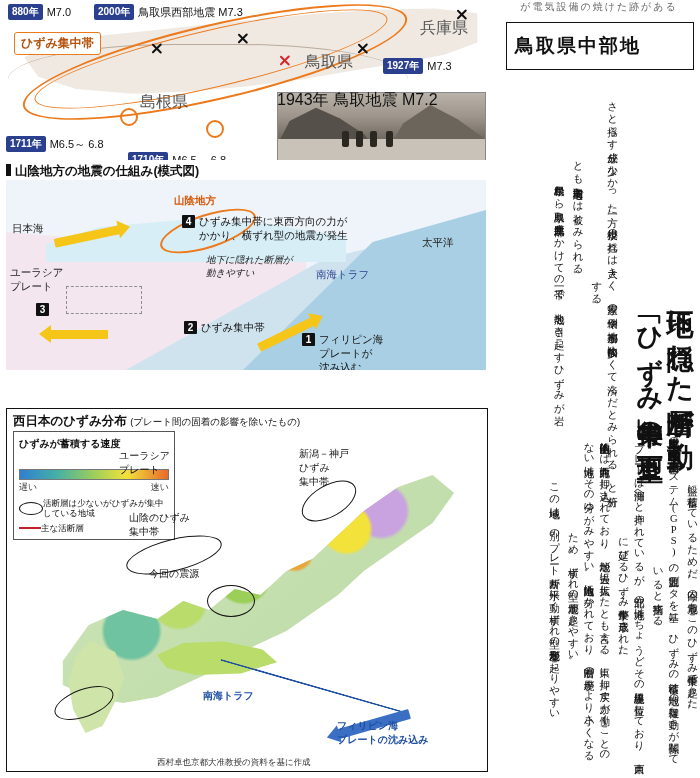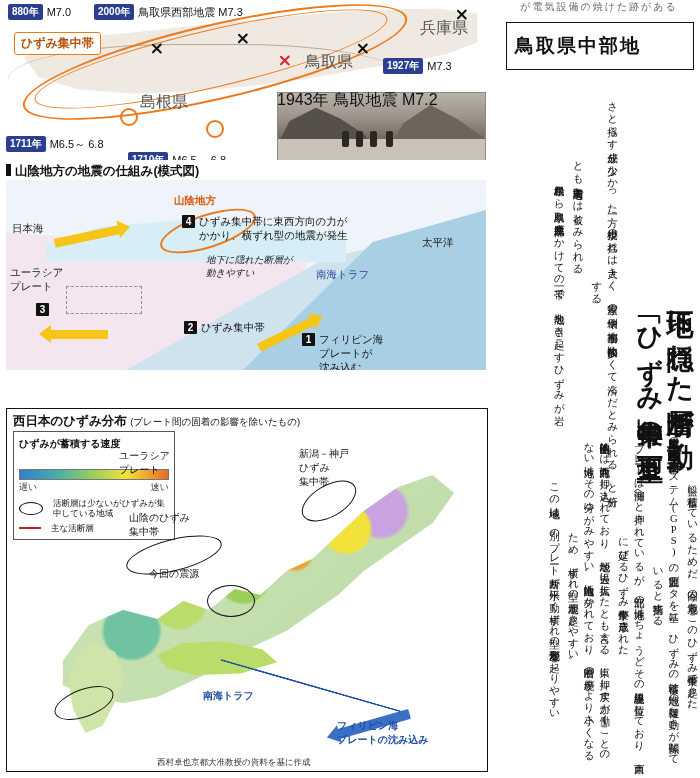--- a/index.html
+++ b/index.html
@@ -150,21 +150,21 @@
   .legend{
     position:absolute;left:6px;top:22px;width:150px;
     border:1px solid #555;background:#fff;padding:4px 5px;font-size:9.5px;line-height:1.5;
   }
   .legend .lt{font-weight:bold;font-size:10px;margin-bottom:18px;}
   .grad{
     height:9px;background:linear-gradient(90deg,#2f7fd0 0%,#46b0a6 25%,#9ccf5a 50%,#f2e23a 72%,#e86a2a 100%);
     border:1px solid #777;margin:2px 0 1px 0;
   }
   .gradlbl{display:flex;justify-content:space-between;font-size:9px;color:#333;}
-  .leg-row{display:flex;align-items:center;gap:10px;margin-top:3px;}
+  .leg-row{display:flex;align-items:center;gap:0;margin-top:3px;}
   .leg-ell{width:22px;height:11px;border:1.6px solid #111;border-radius:50%;flex:none;}
   .leg-line{width:22px;height:0;border-top:2px solid #c2202a;flex:none;}
   .mapbody{position:absolute;left:0;top:18px;width:480px;height:344px;}
   .mapbody .japan{
     position:absolute;left:30px;top:18px;width:430px;height:300px;
     background:
       radial-gradient(circle at 72% 28%, #f2e23a 0 6%, transparent 7%),
       radial-gradient(circle at 60% 36%, #e8a63a 0 5%, transparent 6%),
       radial-gradient(circle at 48% 44%, #9ccf5a 0 9%, transparent 10%),
       radial-gradient(circle at 33% 52%, #b9dc6a 0 8%, transparent 9%),

